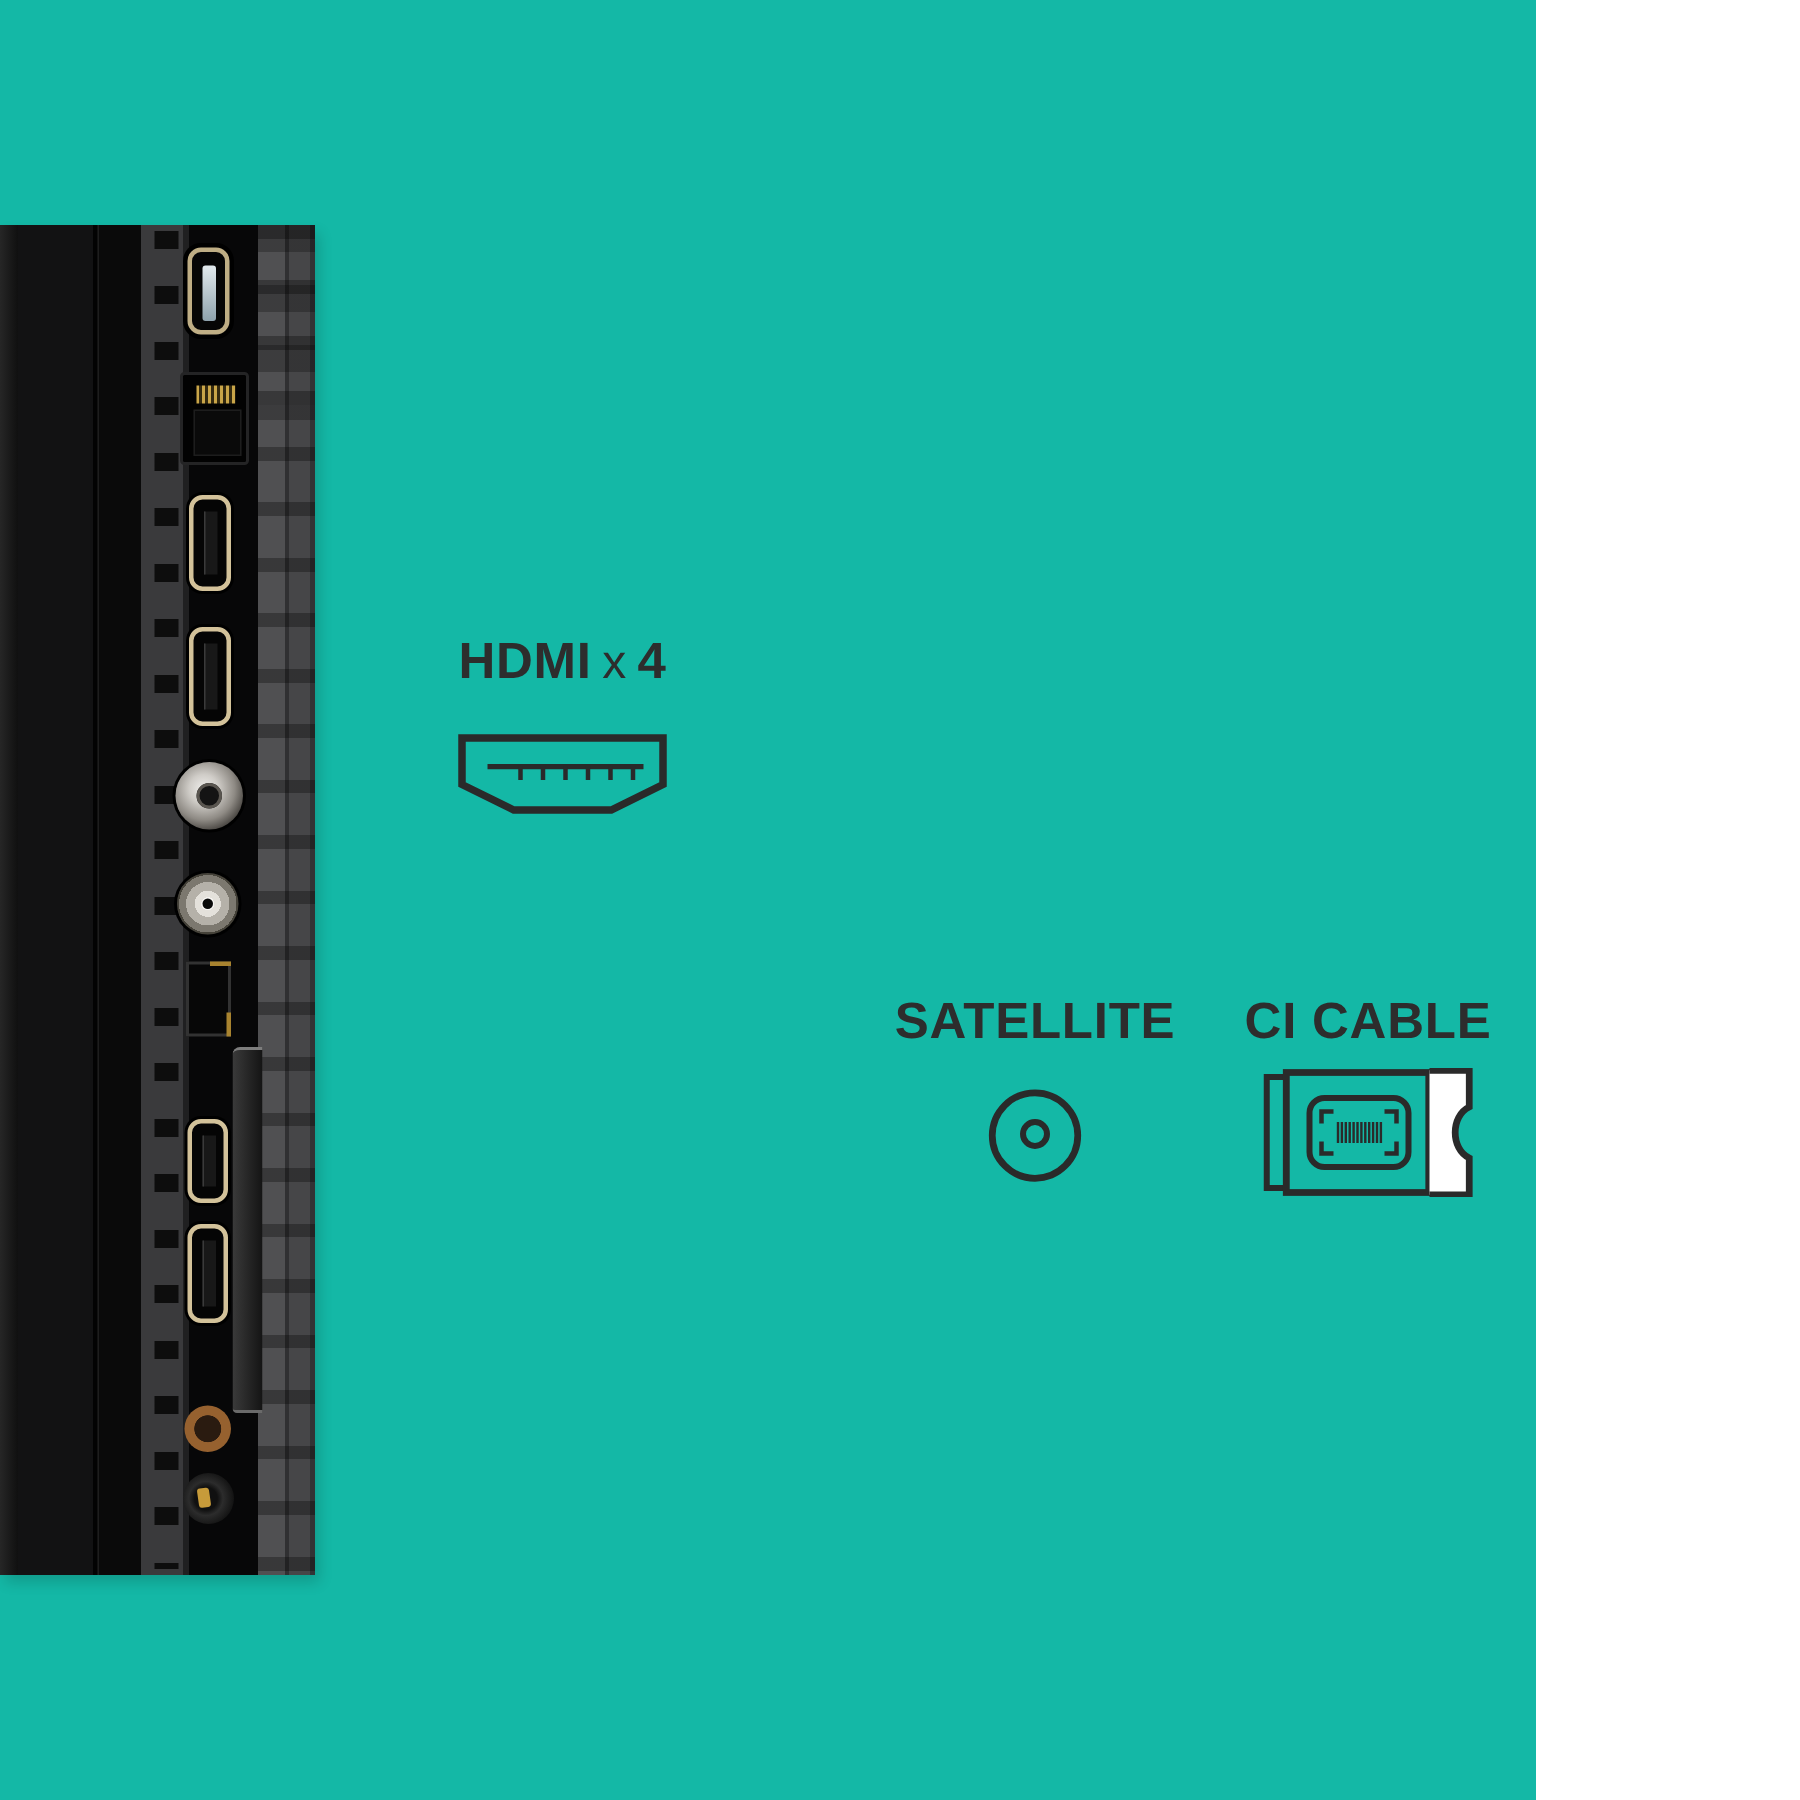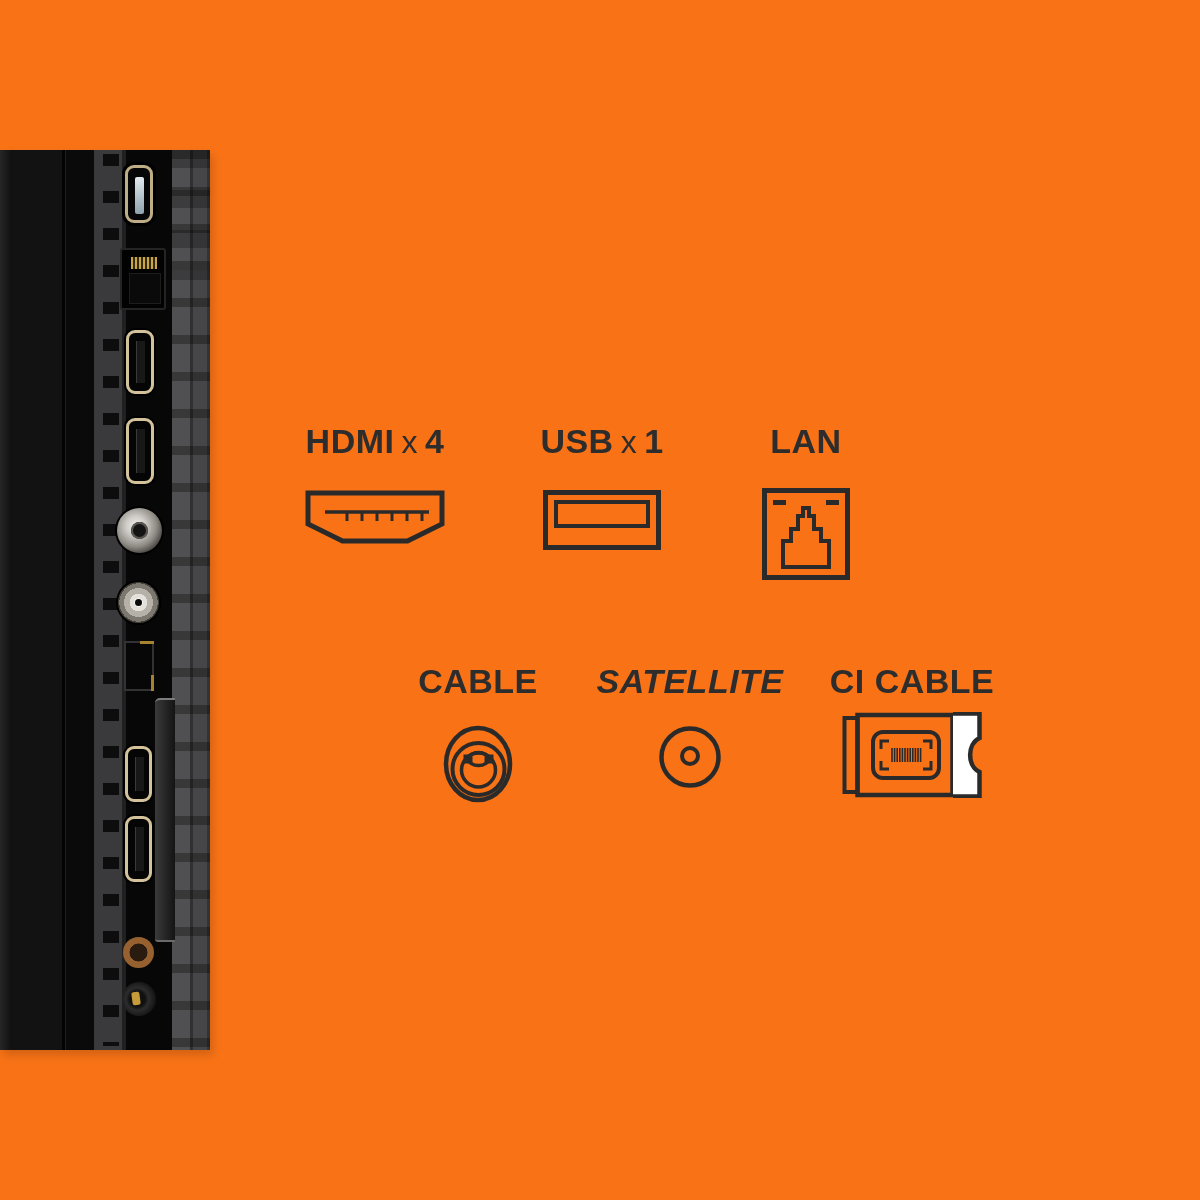--- a/index.html
+++ b/index.html
@@ -1,16 +1,16 @@
 <!DOCTYPE html>
 <html><head>
 <meta charset="utf-8">
 <style>
   html,body{margin:0;padding:0;background:#ffffff;}
-  .stage{position:relative;width:1200px;height:1200px;background:#f97316;overflow:hidden;
+  .stage{position:relative;width:1024px;height:1200px;background:#14b8a6;overflow:hidden;
          font-family:"Liberation Sans","DejaVu Sans",sans-serif;}
 
   
   .photo{position:absolute;left:0;top:150;width:210px;height:900px;background:#0b0b0c;
          box-shadow:3px 5px 9px rgba(0,0,0,0.16);}
   .photo{top:150px;}
   .p-leftedge{position:absolute;left:0;top:0;width:12px;height:100%;
               background:linear-gradient(90deg,#262626,#101010);}
   .p-leftpanel{position:absolute;left:12px;top:0;width:50px;height:100%;background:#121213;}
   .p-seam{position:absolute;left:62px;top:0;width:3px;height:100%;background:#030303;}
@@ -72,21 +72,21 @@
   .cell{position:absolute;width:240px;text-align:center;color:#2d2d2d;}
   .cell .lbl{display:block;font-size:34px;font-weight:bold;line-height:40px;letter-spacing:0.5px;
       white-space:nowrap;}
   .cell .x{font-weight:400;font-size:32px;margin:0 7px;}
   .cell .icon{display:inline-block;}
   .c-hdmi{left:255px;top:421px;}    .c-hdmi .icon{margin-top:28px;}
   .c-usb{left:482px;top:421px;}     .c-usb .icon{margin-top:28px;}
   .c-lan{left:686px;top:421px;}     .c-lan .icon{margin-top:27px;}
   .c-optical{left:901px;top:421px;} .c-optical .icon{margin-top:27px;}
   .c-cable{left:358px;top:661px;}   .c-cable .icon{margin-top:24px;}
-  .c-sat{left:570px;top:661px;font-style:italic;}     .c-sat .icon{margin-top:24px;}
+  .c-sat{left:570px;top:661px;}     .c-sat .icon{margin-top:24px;}
   .c-ci{left:792px;top:661px;}      .c-ci .icon{margin-top:11px;}
   svg{display:block;margin:0 auto;}
   svg *{vector-effect:none;}
 </style>
 </head>
 <body>
 
 <div class="stage">
 
   <div class="photo">
@@ -144,55 +144,23 @@
     <span class="lbl"><b>HDMI</b><span class="x">x</span><b>4</b></span>
     <span class="icon">
       <svg width="140" height="54" viewBox="0 0 140 54">
         <path d="M3,3 H137 V34 L102.5,51 H37.5 L3,34 Z" fill="none" stroke="#2a2a2a" stroke-width="5"></path>
         <path d="M20,22 H124" fill="none" stroke="#2a2a2a" stroke-width="3.5"></path>
         <path d="M42,22 v9 M57,22 v9 M72,22 v9 M87,22 v9 M102,22 v9 M117,22 v9" fill="none" stroke="#2a2a2a" stroke-width="3"></path>
       </svg>
     </span>
   </div>
 
-  <div class="cell c-usb">
-    <span class="lbl"><b>USB</b><span class="x">x</span><b>1</b></span>
-    <span class="icon">
-      <svg width="118" height="60" viewBox="0 0 118 60">
-        <rect x="2.5" y="2.5" width="113" height="55" fill="none" stroke="#2a2a2a" stroke-width="5"></rect>
-        <rect x="13" y="12" width="92" height="24" fill="none" stroke="#2a2a2a" stroke-width="4"></rect>
-      </svg>
-    </span>
-  </div>
-
-  <div class="cell c-lan">
-    <span class="lbl"><b>LAN</b></span>
-    <span class="icon">
-      <svg width="88" height="92" viewBox="0 0 88 92">
-        <rect x="2.5" y="2.5" width="83" height="87" fill="none" stroke="#2a2a2a" stroke-width="5"></rect>
-        <rect x="11" y="12" width="13" height="5" fill="#2a2a2a"></rect>
-        <rect x="64" y="12" width="13" height="5" fill="#2a2a2a"></rect>
-        <path d="M21,79 V53 H29 V41 H36 V28 H41 V20 H47 V28 H52 V41 H59 V53 H67 V79 Z" fill="none" stroke="#2a2a2a" stroke-width="4"></path>
-      </svg>
-    </span>
-  </div>
 
 
-  <div class="cell c-cable">
-    <span class="lbl"><b>CABLE</b></span>
-    <span class="icon">
-      <svg width="70" height="78" viewBox="0 0 70 78">
-        <ellipse cx="35" cy="39" rx="32" ry="36" fill="none" stroke="#2a2a2a" stroke-width="4.5"></ellipse>
-        <circle cx="35.5" cy="44" r="26" fill="none" stroke="#2a2a2a" stroke-width="4"></circle>
-        <circle cx="35.5" cy="45" r="17" fill="none" stroke="#2a2a2a" stroke-width="3.5"></circle>
-        <ellipse cx="35.5" cy="34" rx="10" ry="6.5" fill="none" stroke="#2a2a2a" stroke-width="3.5"></ellipse>
-        <path d="M22,31 h6 v6 h-6 Z M43,31 h6 v6 h-6 Z" fill="none" stroke="#2a2a2a" stroke-width="3"></path>
-      </svg>
-    </span>
-  </div>
+
 
   <div class="cell c-sat">
     <span class="lbl"><b>SATELLITE</b></span>
     <span class="icon">
       <svg width="64" height="64" viewBox="0 0 64 64">
         <circle cx="32" cy="32" r="28.5" fill="none" stroke="#2a2a2a" stroke-width="4.5"></circle>
         <circle cx="32" cy="31" r="8" fill="none" stroke="#2a2a2a" stroke-width="4"></circle>
       </svg>
     </span>
   </div>

